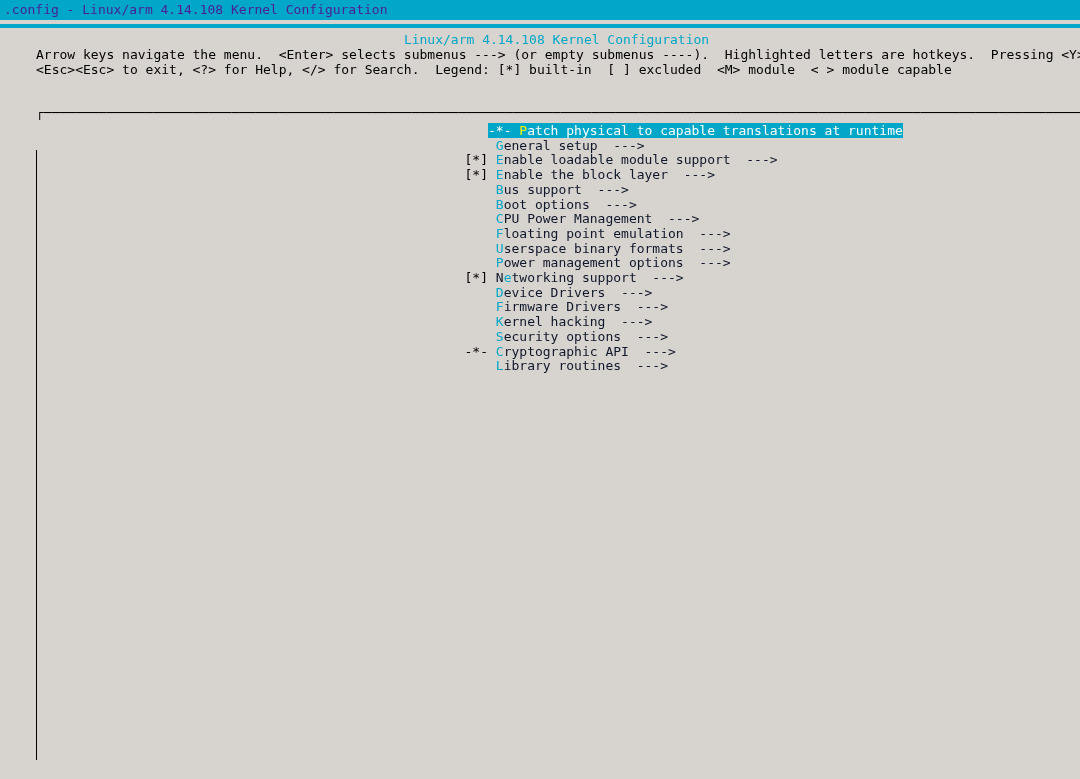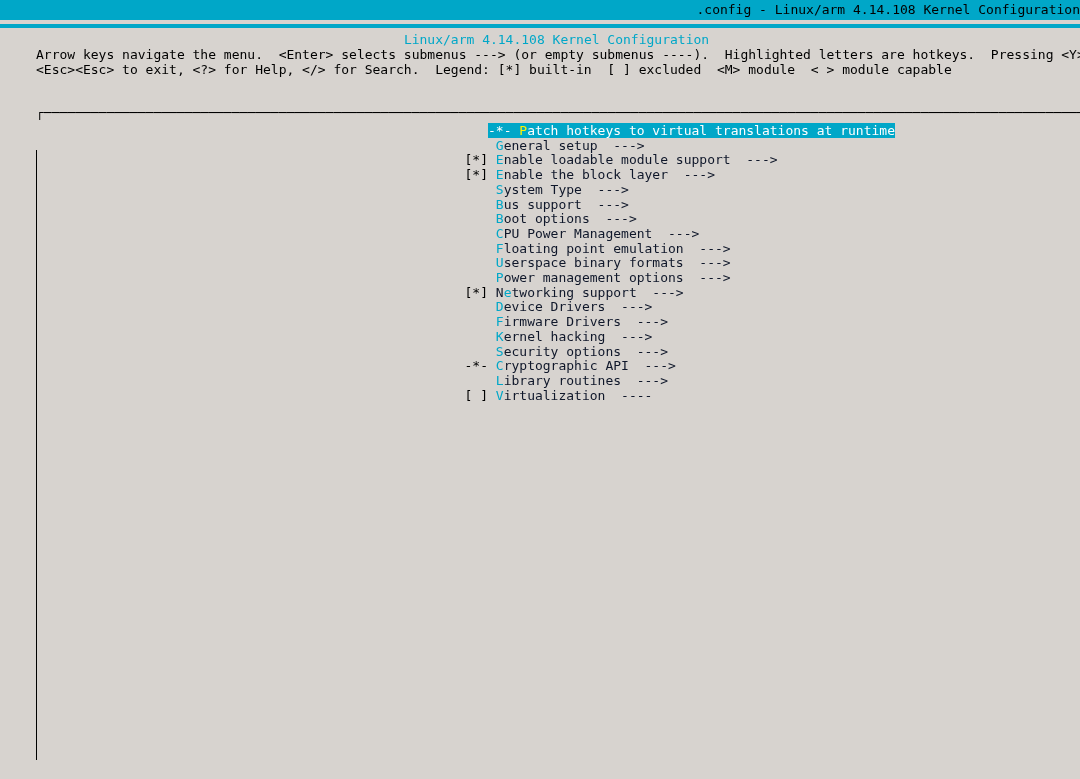--- a/index.html
+++ b/index.html
@@ -7,25 +7,24 @@
     padding: 0;
     width: 1080px;
     height: 779px;
     font-family: "DejaVu Sans Mono", "Liberation Mono", Consolas, monospace;
     font-size: 13px;
     background: #d7d3cf;
     overflow: hidden;
   }
   .titlebar {
     background: #00a7c8;
-    color: #000000;
+    color: #4c1d95;
     height: 20px;
     line-height: 20px;
     padding-left: 4px;
-    text-align: right;
   }
   .titlebar-underline {
     background: #d7d3cf;
     height: 4px;
   }
   .header-sep {
     background: #00a7c8;
     height: 4px;
   }
   .frame {
@@ -117,37 +116,35 @@
   <div class="help-text">
     <div class="help-line">Arrow keys navigate the menu.  &lt;Enter&gt; selects submenus ---&gt; (or empty submenus ----).  Highlighted letters are hotkeys.  Pressing &lt;Y&gt; include</div>
     <div class="help-line">&lt;Esc&gt;&lt;Esc&gt; to exit, &lt;?&gt; for Help, &lt;/&gt; for Search.  Legend: [*] built-in  [ ] excluded  &lt;M&gt; module  &lt; &gt; module capable</div>
   </div>
 
   <div class="dashed-hr">┌───────────────────────────────────────────────────────────────────────────────────────────────────────────────────────────────────────────────────────────────────────────────────────────────────────────────</div>
 
   <div class="vline"></div>
 
   <div class="menu-area" id="menu-area">
-      <div class="menu-row"><span class="selected"><span class="sel-prefix">-*- </span><span class="hot">P</span><span>atch hotkeys to virtual translations at runtime</span></span></div>
+      <div class="menu-row"><span class="selected"><span class="sel-prefix">-*- </span><span class="hot">P</span><span>atch physical to capable translations at runtime</span></span></div>
       <div class="menu-row"><span class="menu-prefix"></span><span> </span><span class="hot">G</span><span class="menu-text">eneral setup  ---&gt;</span></div>
       <div class="menu-row"><span class="menu-prefix">[*]</span><span> </span><span class="hot">E</span><span class="menu-text">nable loadable module support  ---&gt;</span></div>
       <div class="menu-row"><span class="menu-prefix">[*]</span><span> </span><span class="hot">E</span><span class="menu-text">nable the block layer  ---&gt;</span></div>
-      <div class="menu-row"><span class="menu-prefix"></span><span> </span><span class="hot">S</span><span class="menu-text">ystem Type  ---&gt;</span></div>
       <div class="menu-row"><span class="menu-prefix"></span><span> </span><span class="hot">B</span><span class="menu-text">us support  ---&gt;</span></div>
       <div class="menu-row"><span class="menu-prefix"></span><span> </span><span class="hot">B</span><span class="menu-text">oot options  ---&gt;</span></div>
       <div class="menu-row"><span class="menu-prefix"></span><span> </span><span class="hot">C</span><span class="menu-text">PU Power Management  ---&gt;</span></div>
       <div class="menu-row"><span class="menu-prefix"></span><span> </span><span class="hot">F</span><span class="menu-text">loating point emulation  ---&gt;</span></div>
       <div class="menu-row"><span class="menu-prefix"></span><span> </span><span class="hot">U</span><span class="menu-text">serspace binary formats  ---&gt;</span></div>
       <div class="menu-row"><span class="menu-prefix"></span><span> </span><span class="hot">P</span><span class="menu-text">ower management options  ---&gt;</span></div>
       <div class="menu-row"><span class="menu-prefix">[*]</span><span> </span><span class="menu-text">N</span><span class="hot">e</span><span class="menu-text">tworking support  ---&gt;</span></div>
       <div class="menu-row"><span class="menu-prefix"></span><span> </span><span class="hot">D</span><span class="menu-text">evice Drivers  ---&gt;</span></div>
       <div class="menu-row"><span class="menu-prefix"></span><span> </span><span class="hot">F</span><span class="menu-text">irmware Drivers  ---&gt;</span></div>
       <div class="menu-row"><span class="menu-prefix"></span><span> </span><span class="hot">K</span><span class="menu-text">ernel hacking  ---&gt;</span></div>
       <div class="menu-row"><span class="menu-prefix"></span><span> </span><span class="hot">S</span><span class="menu-text">ecurity options  ---&gt;</span></div>
       <div class="menu-row"><span class="menu-prefix">-*-</span><span> </span><span class="hot">C</span><span class="menu-text">ryptographic API  ---&gt;</span></div>
       <div class="menu-row"><span class="menu-prefix"></span><span> </span><span class="hot">L</span><span class="menu-text">ibrary routines  ---&gt;</span></div>
-      <div class="menu-row"><span class="menu-prefix">[ ]</span><span> </span><span class="hot">V</span><span class="menu-text">irtualization  ----</span></div>
     </div>
 </div>
 
 <div class="button-bar">
   
 </div>
 
 </body></html>

